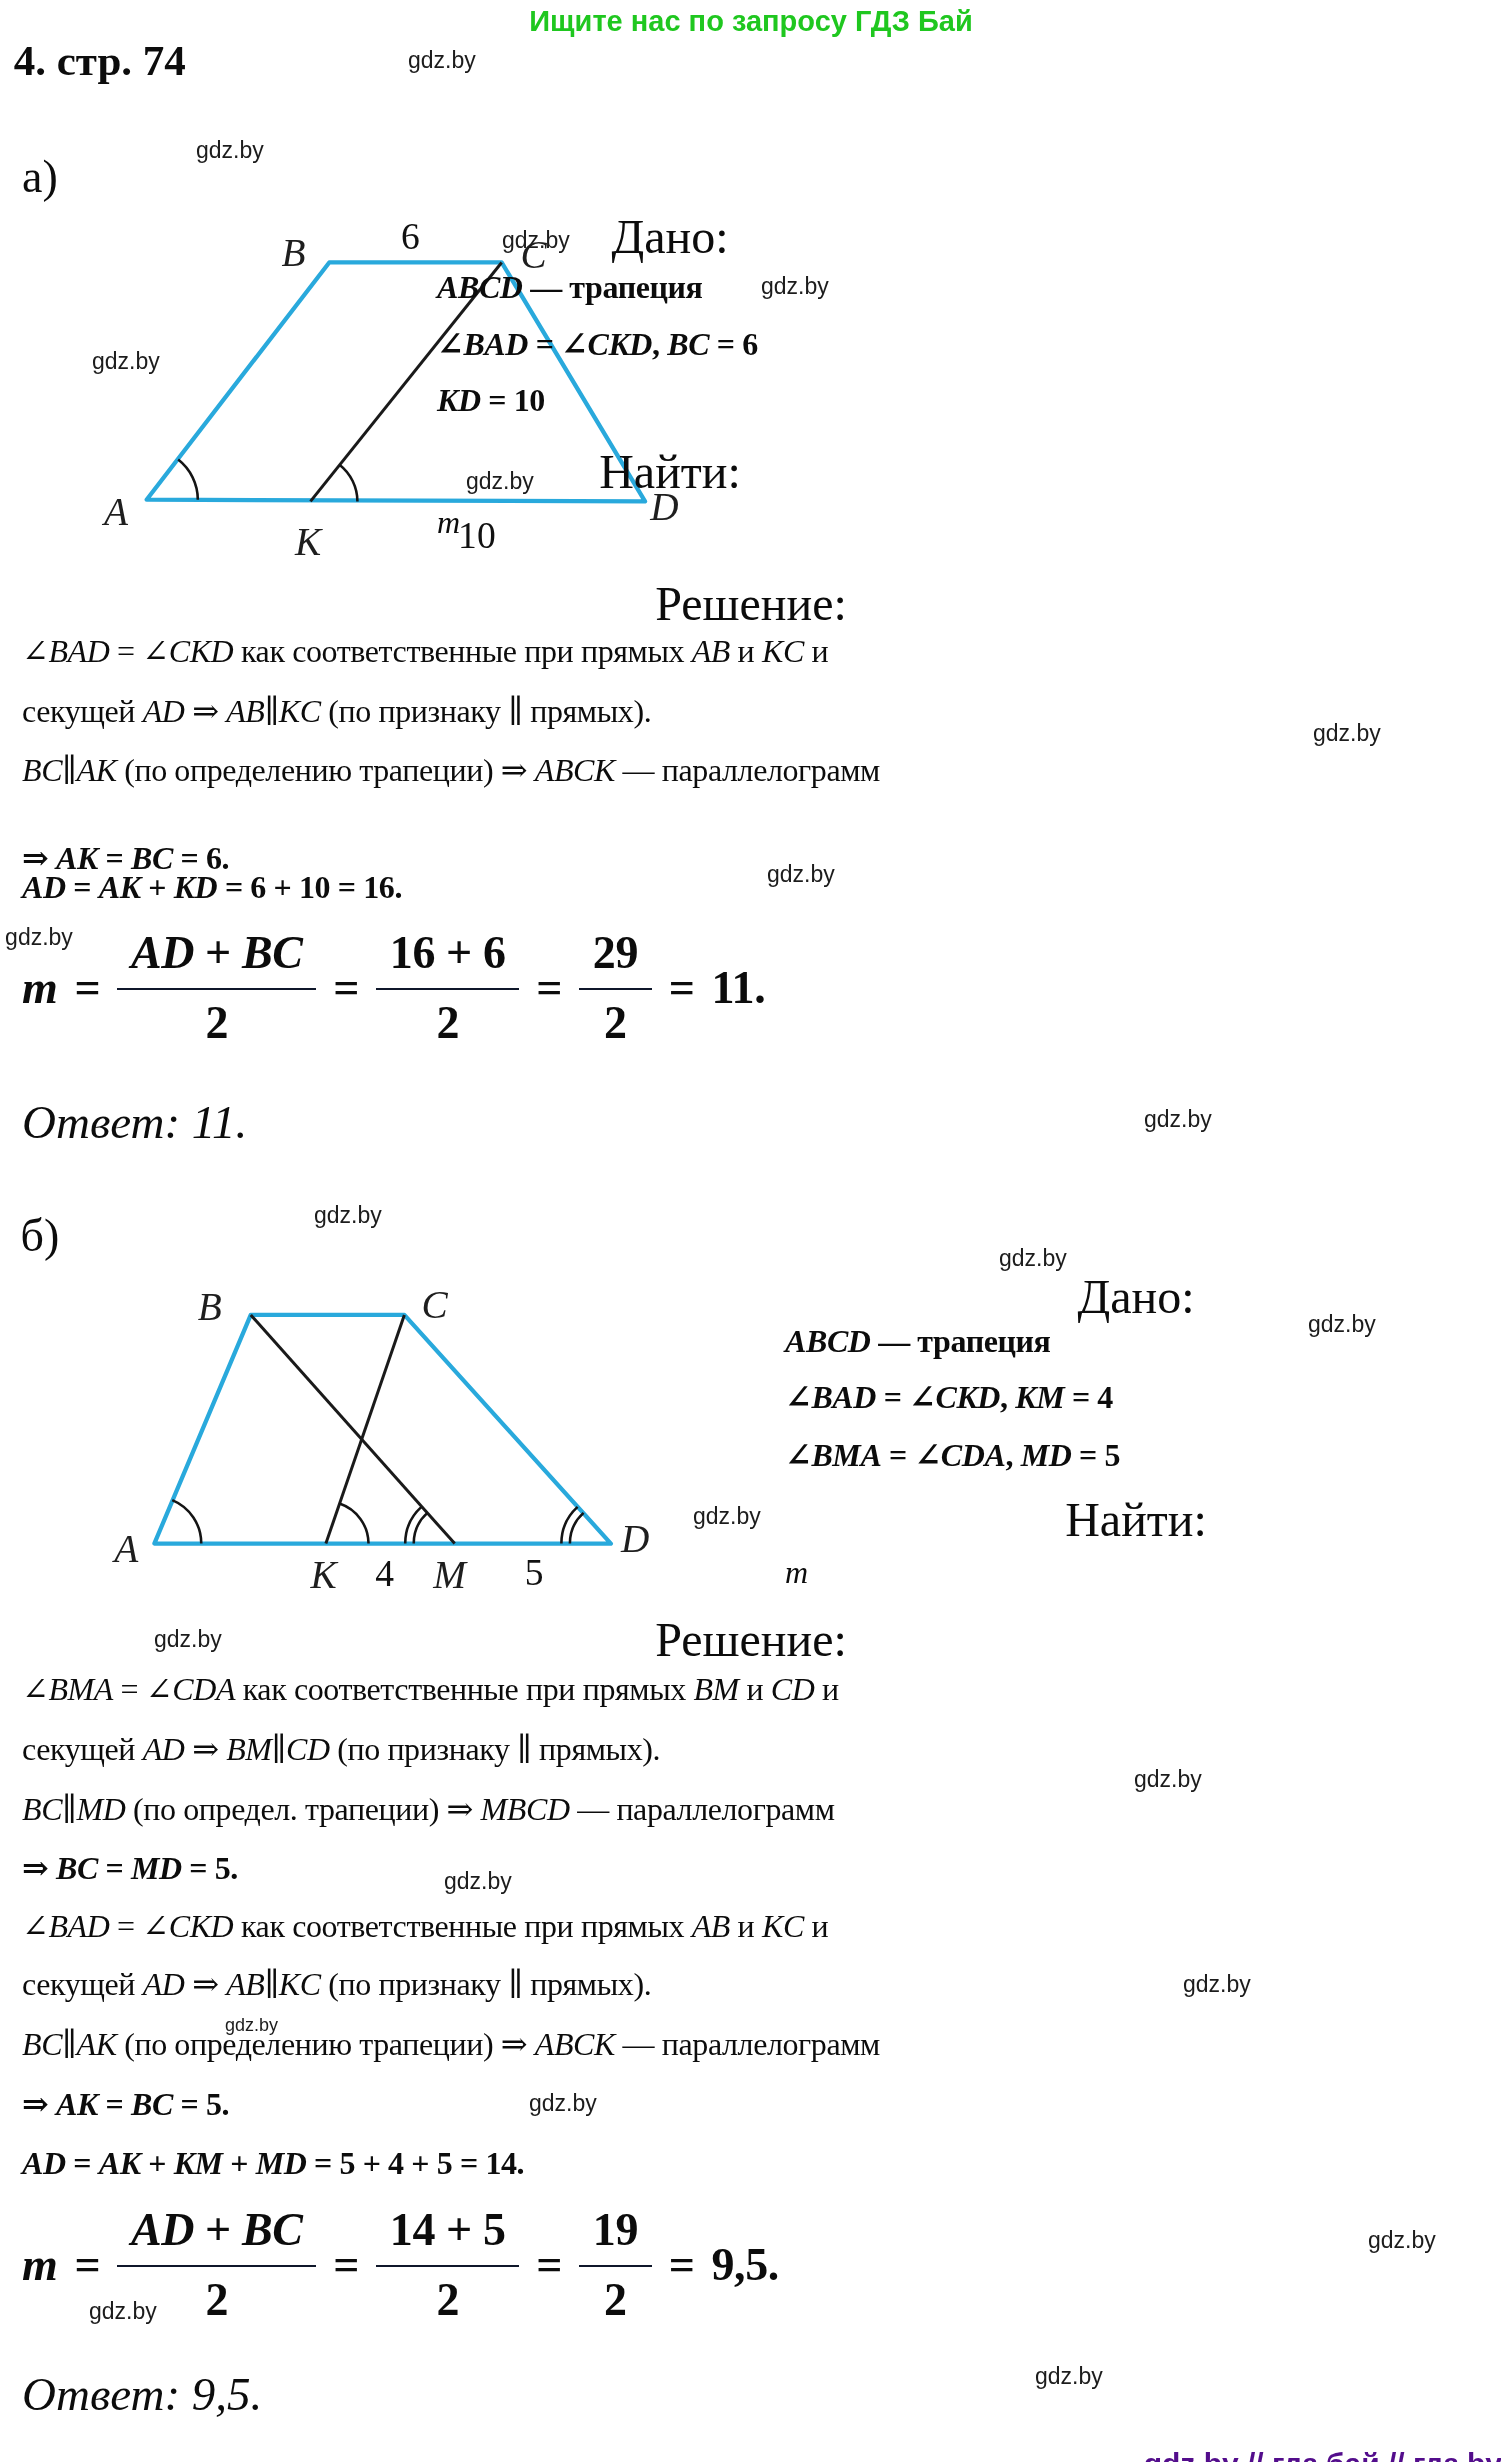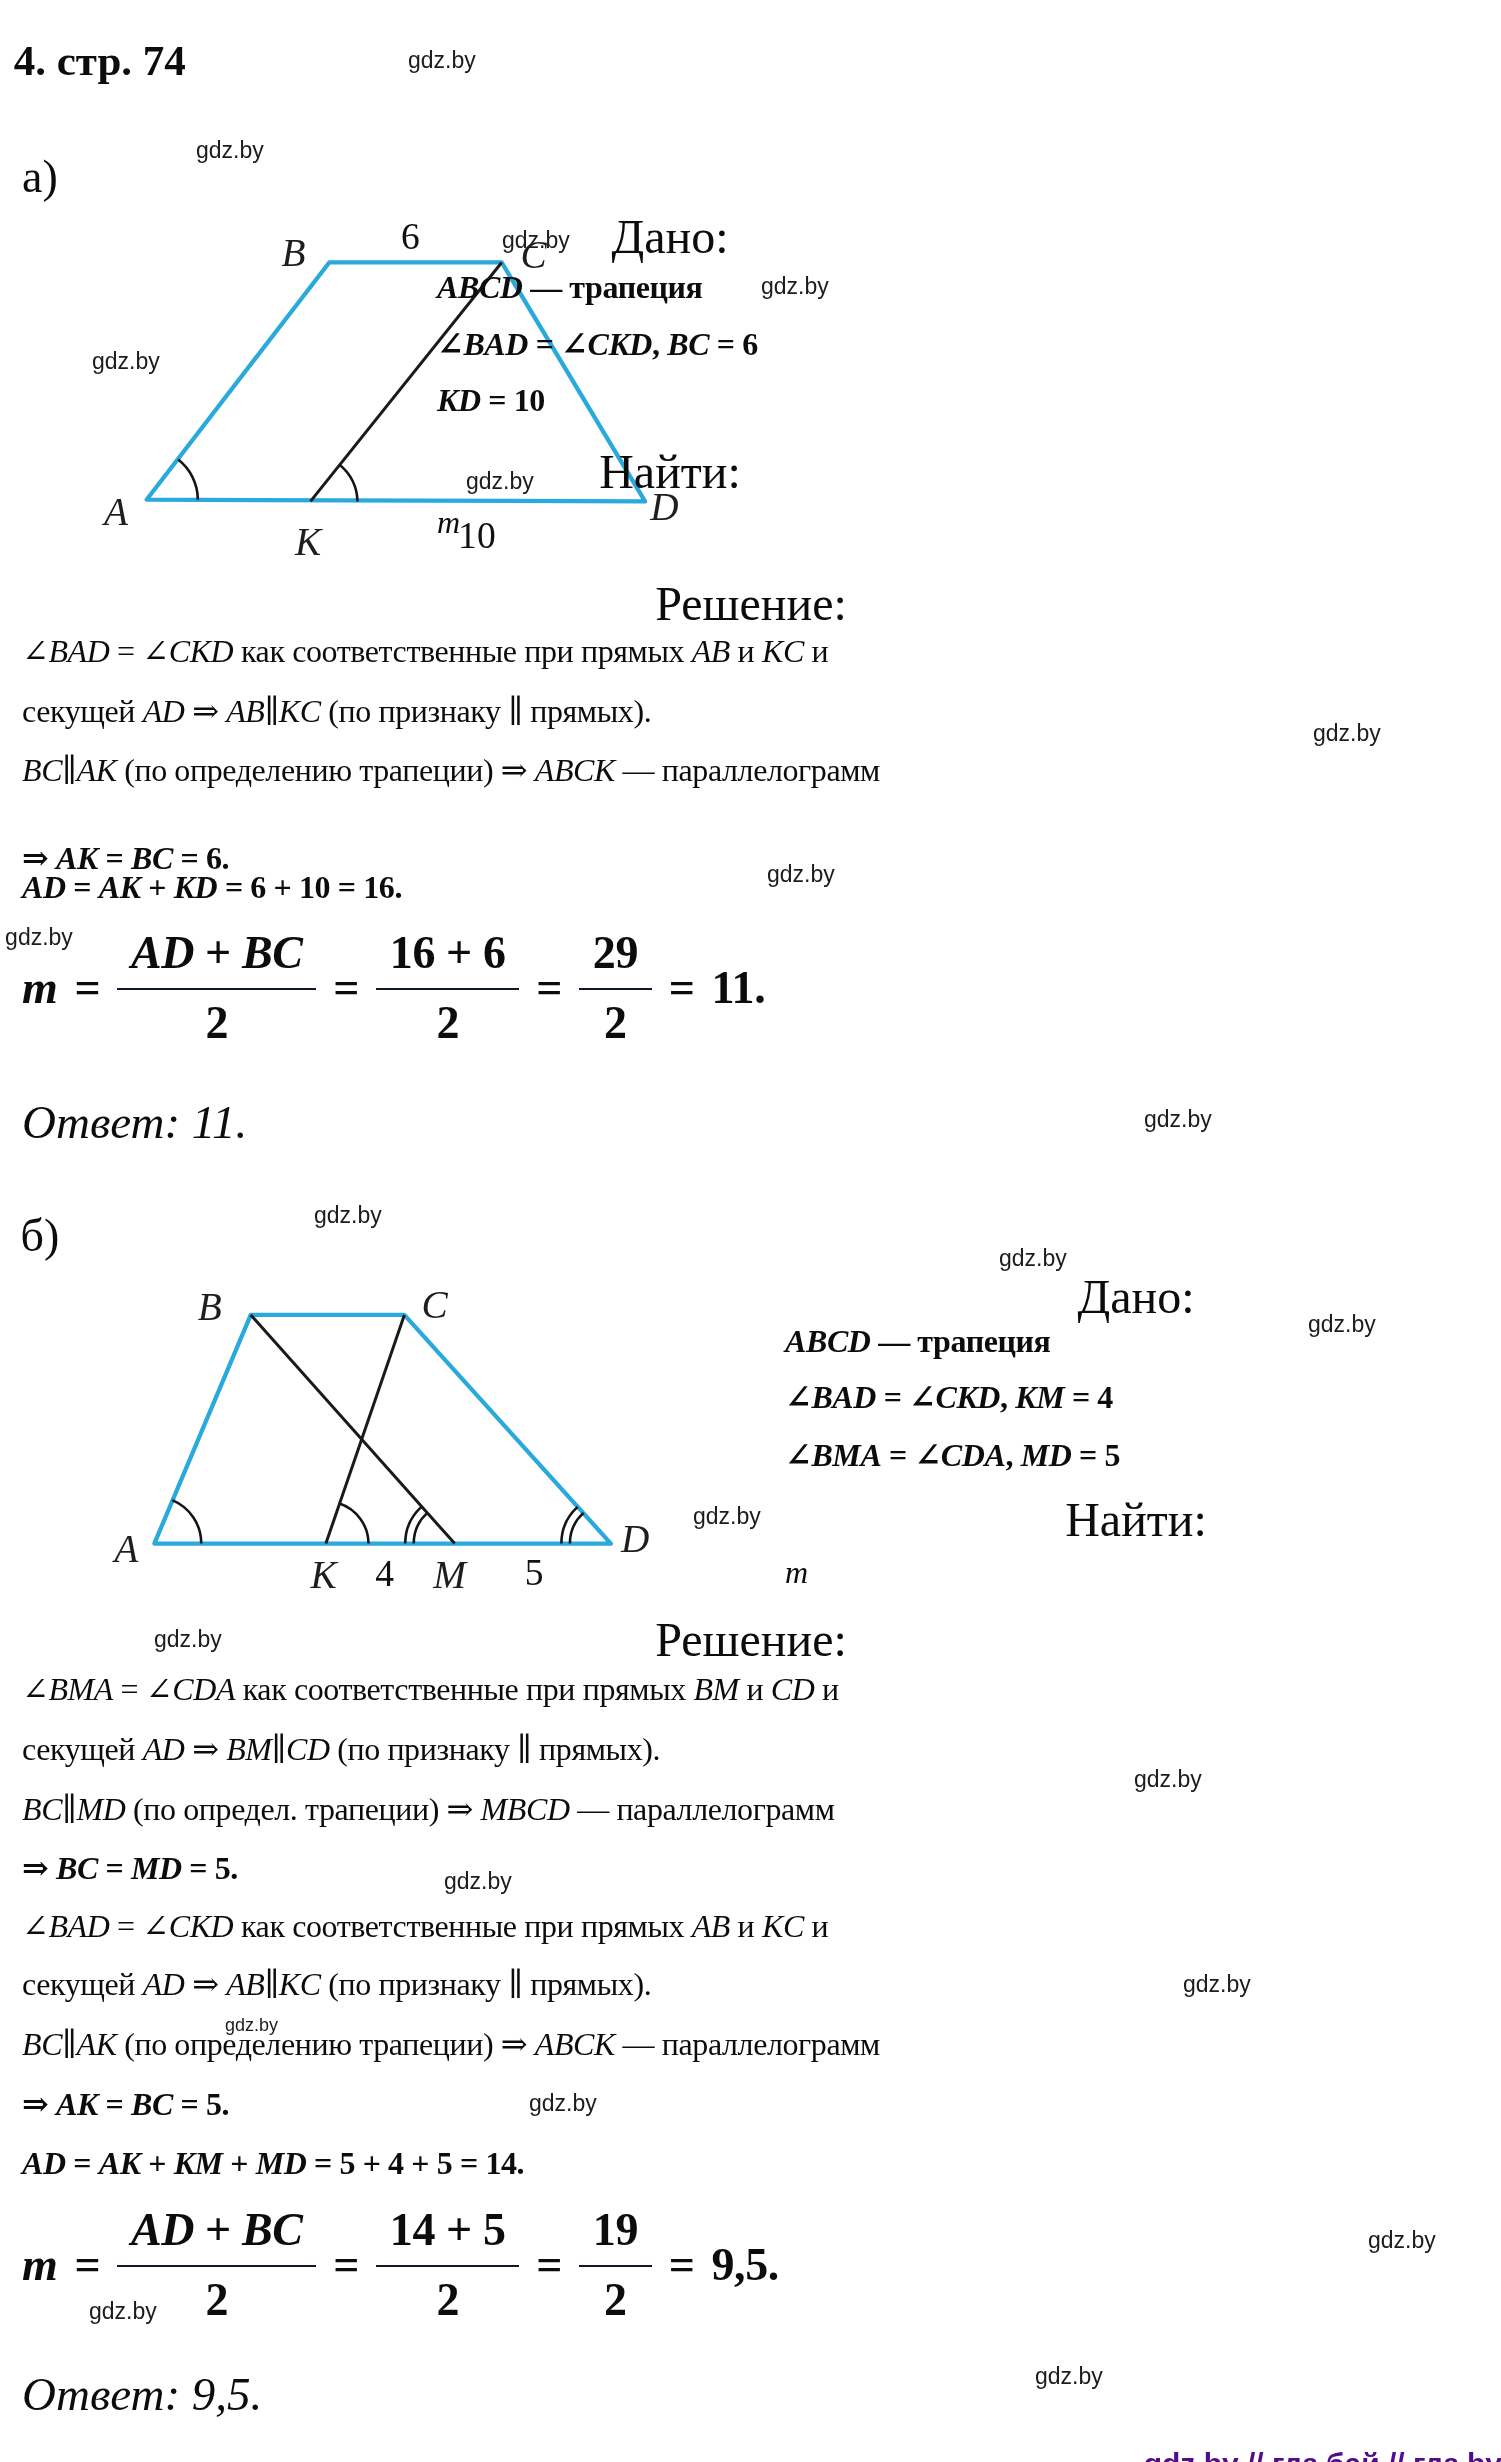--- a/index.html
+++ b/index.html
@@ -50,20 +50,21 @@
   .cev{stroke:#1a1a1a;stroke-width:3.5;fill:none;}
   .arc{stroke:#141414;stroke-width:3;fill:none;}
   .vlab{font-family:"Liberation Serif","DejaVu Serif",serif;font-style:italic;font-size:46px;fill:#1e1e1e;}
   .nlab{font-family:"Liberation Serif","DejaVu Serif",serif;font-size:44px;fill:#111;text-anchor:middle;}
 </style>
 </head>
 <body>
 
 <div class="page">
 
+  <div class="abs promo">Ищите нас по запросу ГДЗ Бай</div>
   <div class="abs title">4. стр. 74</div>
 
   <div class="abs plabel" style="left:22px;top:150px;">а)</div>
 
   <svg class="diagram" style="left:90px;top:201px;" width="598" height="367" viewBox="0 0 700 430">
     <polygon class="trap" points="66,350 280,72 482,72 650,352"></polygon>
     <line class="cev" x1="258" y1="352" x2="482" y2="72"></line>
     <path class="arc" d="M 126 350 A 60 60 0 0 0 103 303"></path>
     <path class="arc" d="M 313 352 A 55 55 0 0 0 292 309"></path>
     <text class="vlab" x="16" y="380">A</text>

